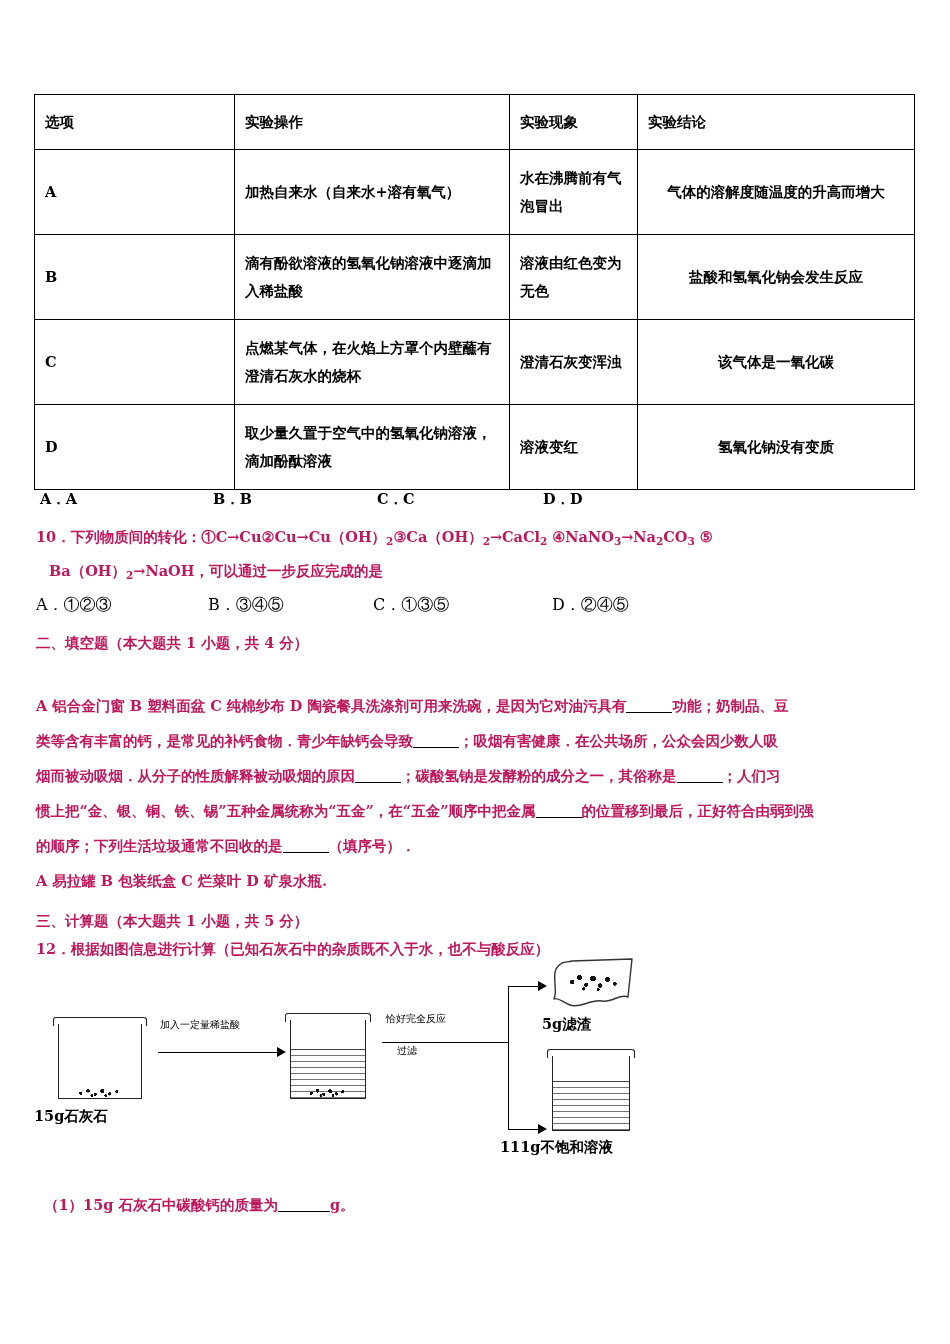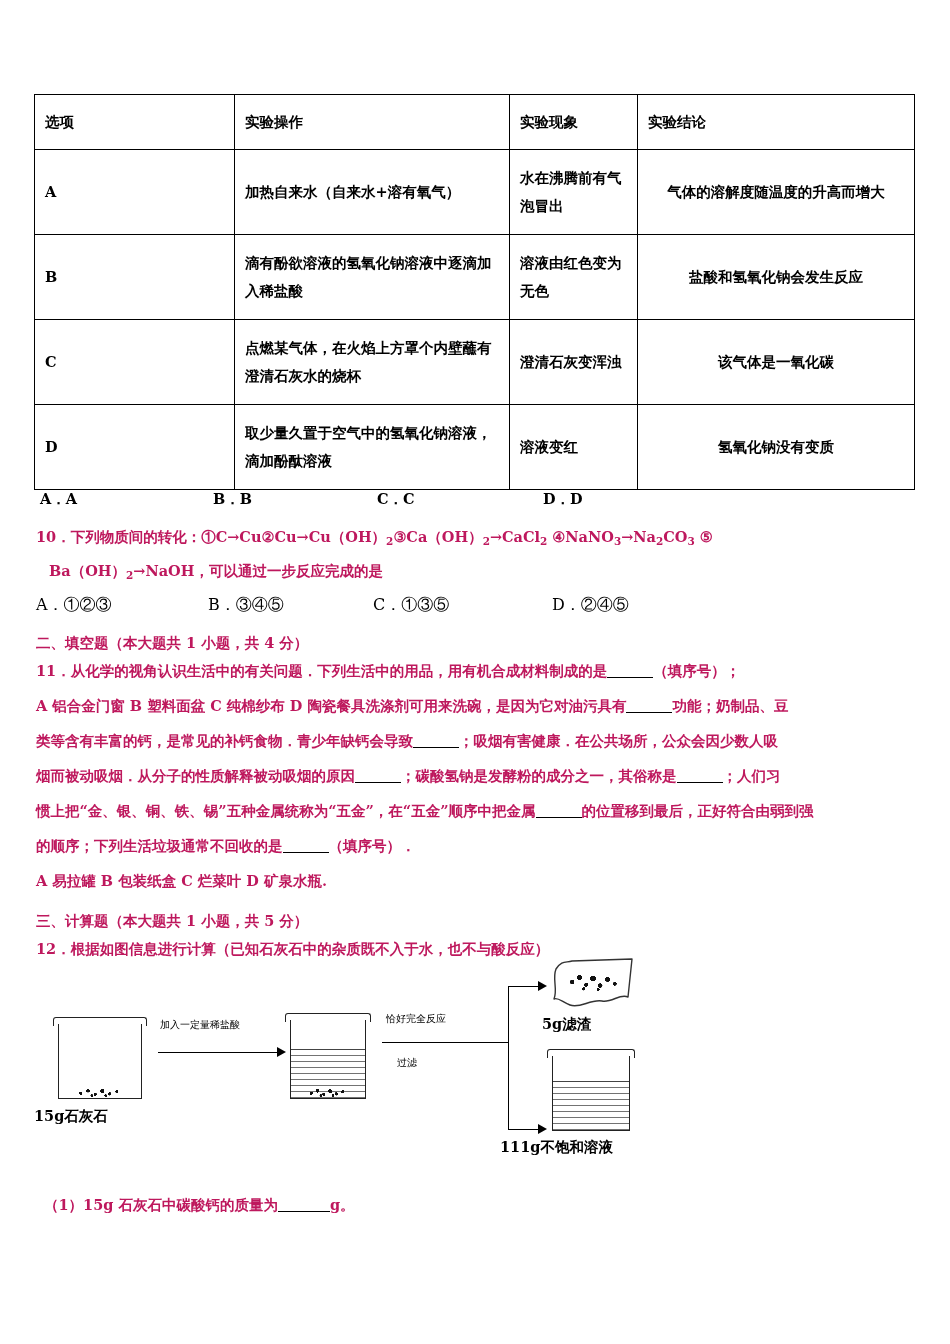--- a/index.html
+++ b/index.html
@@ -265,21 +265,20 @@
 
   <div class="ans-row">
     <span class="a1">A．①②③</span>
     <span class="a2">B．③④⑤</span>
     <span class="a3">C．①③⑤</span>
     <span class="a4">D．②④⑤</span>
   </div>
 
   <div class="txt" style="left:36px; top:634px;">二、填空题（本大题共 1 小题，共 4 分）</div>
 
-  <div class="txt" style="left:36px; top:662px;"><span>11．从化学的视角认识生活中的有关问题．下列生活中的用品，用有机合成材料制成的是</span><span class="blank-u"></span><span>（填序号）；</span></div>
 
   <div class="txt" style="left:36px; top:697px;"><span>A 铝合金门窗 B 塑料面盆 C 纯棉纱布 D 陶瓷餐具洗涤剂可用来洗碗，是因为它对油污具有</span><span class="blank-u"></span><span>功能；奶制品、豆</span></div>
 
   <div class="txt" style="left:36px; top:732px;"><span>类等含有丰富的钙，是常见的补钙食物．青少年缺钙会导致</span><span class="blank-u"></span><span>；吸烟有害健康．在公共场所，公众会因少数人吸</span></div>
 
   <div class="txt" style="left:36px; top:767px;"><span>烟而被动吸烟．从分子的性质解释被动吸烟的原因</span><span class="blank-u"></span><span>；碳酸氢钠是发酵粉的成分之一，其俗称是</span><span class="blank-u"></span><span>；人们习</span></div>
 
   <div class="txt" style="left:36px; top:802px;"><span>惯上把“金、银、铜、铁、锡”五种金属统称为“五金”，在“五金”顺序中把金属</span><span class="blank-u"></span><span>的位置移到最后，正好符合由弱到强</span></div>
 
   <div class="txt" style="left:36px; top:837px;"><span>的顺序；下列生活垃圾通常不回收的是</span><span class="blank-u"></span><span>（填序号）．</span></div>
@@ -304,21 +303,21 @@
 
     <div class="beaker" style="left:256px; top:58px; width:76px; height:86px;">
       <div class="rim"></div>
       <div class="body"></div>
       <div class="liquid" style="height:48px;"></div>
       <div class="solid"></div>
     </div>
 
     <div class="arrow-label" style="left:352px; top:57px;">恰好完全反应</div>
     <div class="arrow-line" style="left:348px; top:87px; width:126px;"></div>
-    <div class="arrow-label" style="left:363px; top:101px;">过滤</div>
+    <div class="arrow-label" style="left:363px; top:89px;">过滤</div>
     <div class="vline" style="left:474px; top:31px; height:143px;"></div>
 
     <div class="arrow-line" style="left:474px; top:31px; width:30px;"></div>
     <div class="arrow-head" style="left:504px; top:26px;"></div>
 
     <div class="arrow-line" style="left:474px; top:174px; width:30px;"></div>
     <div class="arrow-head" style="left:504px; top:169px;"></div>
 
     <div class="filter-paper" style="left:512px; top:2px; width:96px; height:56px;">
       <svg width="96" height="56" viewBox="0 0 96 56">

